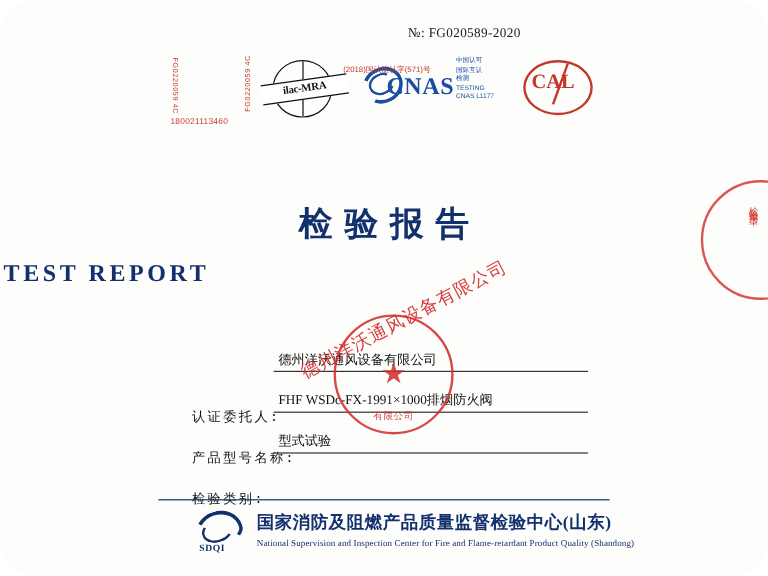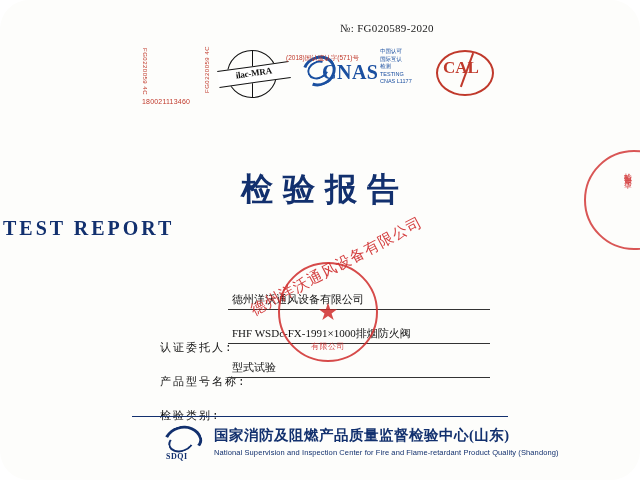--- a/index.html
+++ b/index.html
@@ -247,21 +247,21 @@
     white-space: nowrap;
   }
 
   
   .title-cn {
     position: absolute;
     top: 168px;
     left: 0;
     width: 640px;
     text-align: center;
-    font-size: 32px;
+    font-size: 28px;
     font-weight: bold;
     letter-spacing: 10px;
     color: #12306e;
     font-family: "Liberation Serif", serif;
     text-indent: 10px;
   }
   .title-en {
     position: absolute;
     top: 217px;
     left: 0;
@@ -460,21 +460,21 @@
     font-family: "Liberation Serif", serif;
   }
   .footer-en {
     position: absolute;
     left: 82px;
     top: 24px;
     font-size: 7.5px;
     color: #12306e;
     letter-spacing: .1px;
     white-space: nowrap;
-    font-family: Liberation Sans, sans-serif;
+    font-family: Liberation Serif, serif;
   }
 </style>
 </head>
 <body>
 
 <div class="page">
 
   <div class="report-no">№: FG020589-2020</div>
 
   <div class="logo-row">

